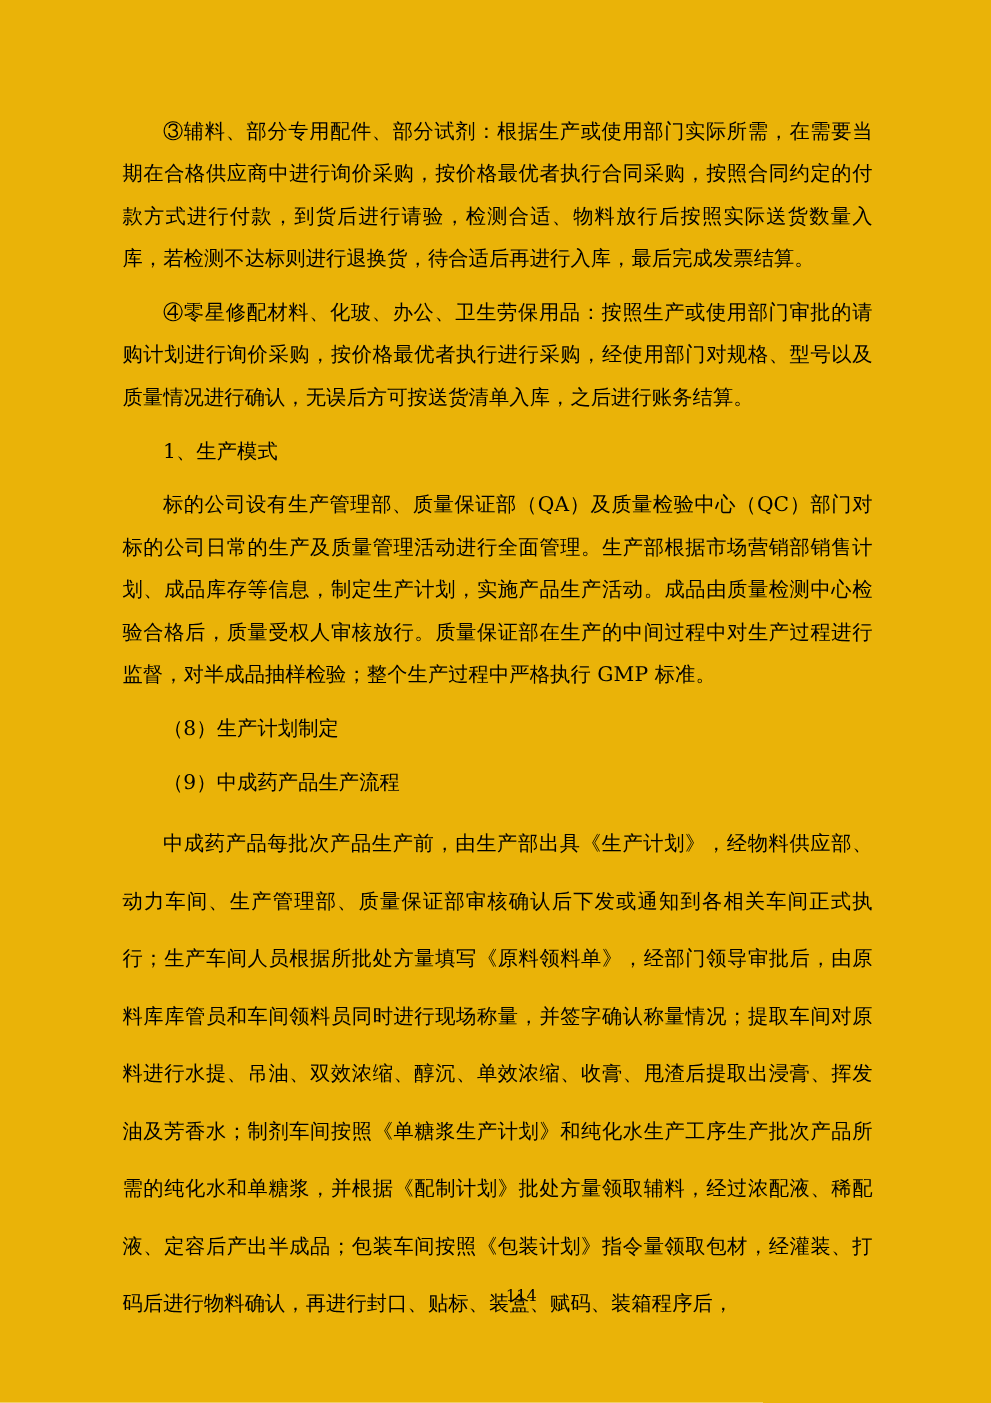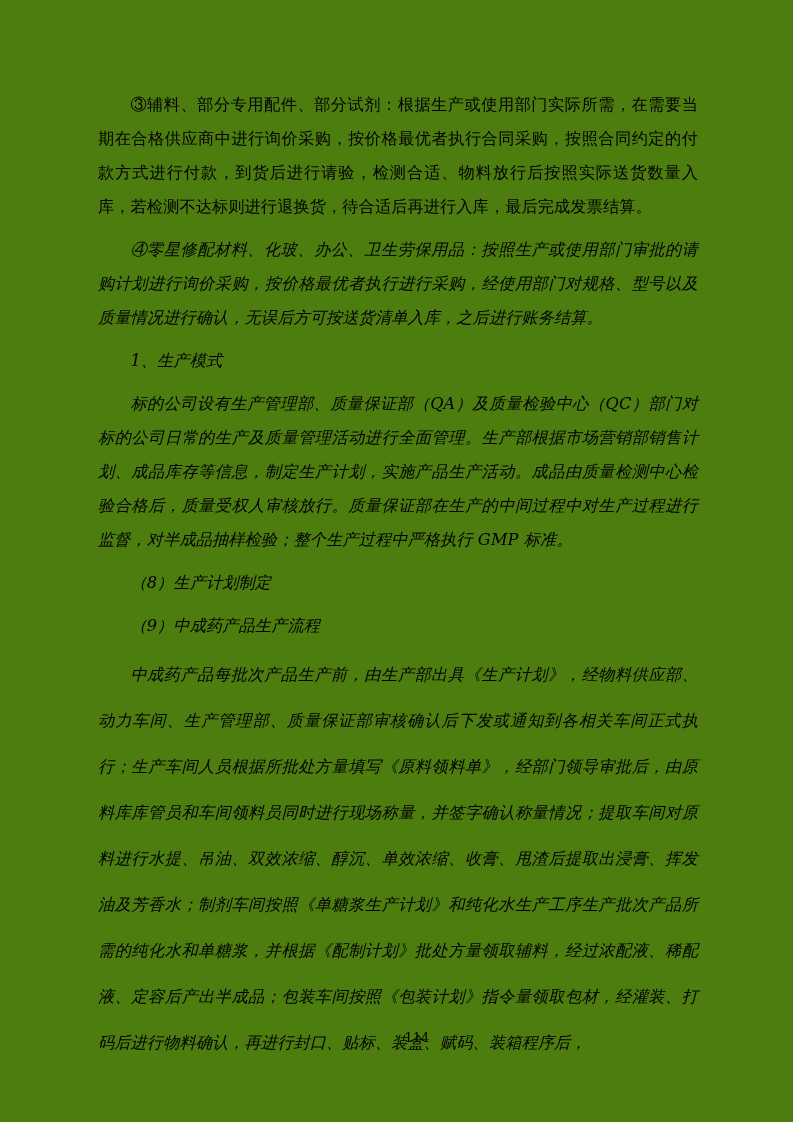--- a/index.html
+++ b/index.html
@@ -12,21 +12,21 @@
     height: 1122px;
     font-family: "DejaVu Serif", "Liberation Serif", serif;
     color: #000000;
     overflow: hidden;
   }
   .page {
     position: relative;
     width: 793px;
     height: 1122px;
     box-sizing: border-box;
-    background: #4d7c0f;
+    background: #eab308;
   }
   .content {
     position: absolute;
     left: 98px;
     top: 88px;
     width: 600px;
   }
   p.para {
     margin: 0 0 0 0;
     font-size: 16.2px;
@@ -34,21 +34,20 @@
     text-align: justify;
     text-justify: inter-ideograph;
     text-indent: 2em;
     letter-spacing: 0.1px;
   }
   p.para.tight {
     line-height: 46px;
   }
   p.spaced {
     margin-top: 9px;
-    font-style: italic;
   }
   .pagenum {
     position: absolute;
     left: 0;
     right: 0;
     top: 1030px;
     text-align: center;
     font-size: 13px;
     font-family: "DejaVu Serif", "Liberation Serif", serif;
     padding-left: 41px;

